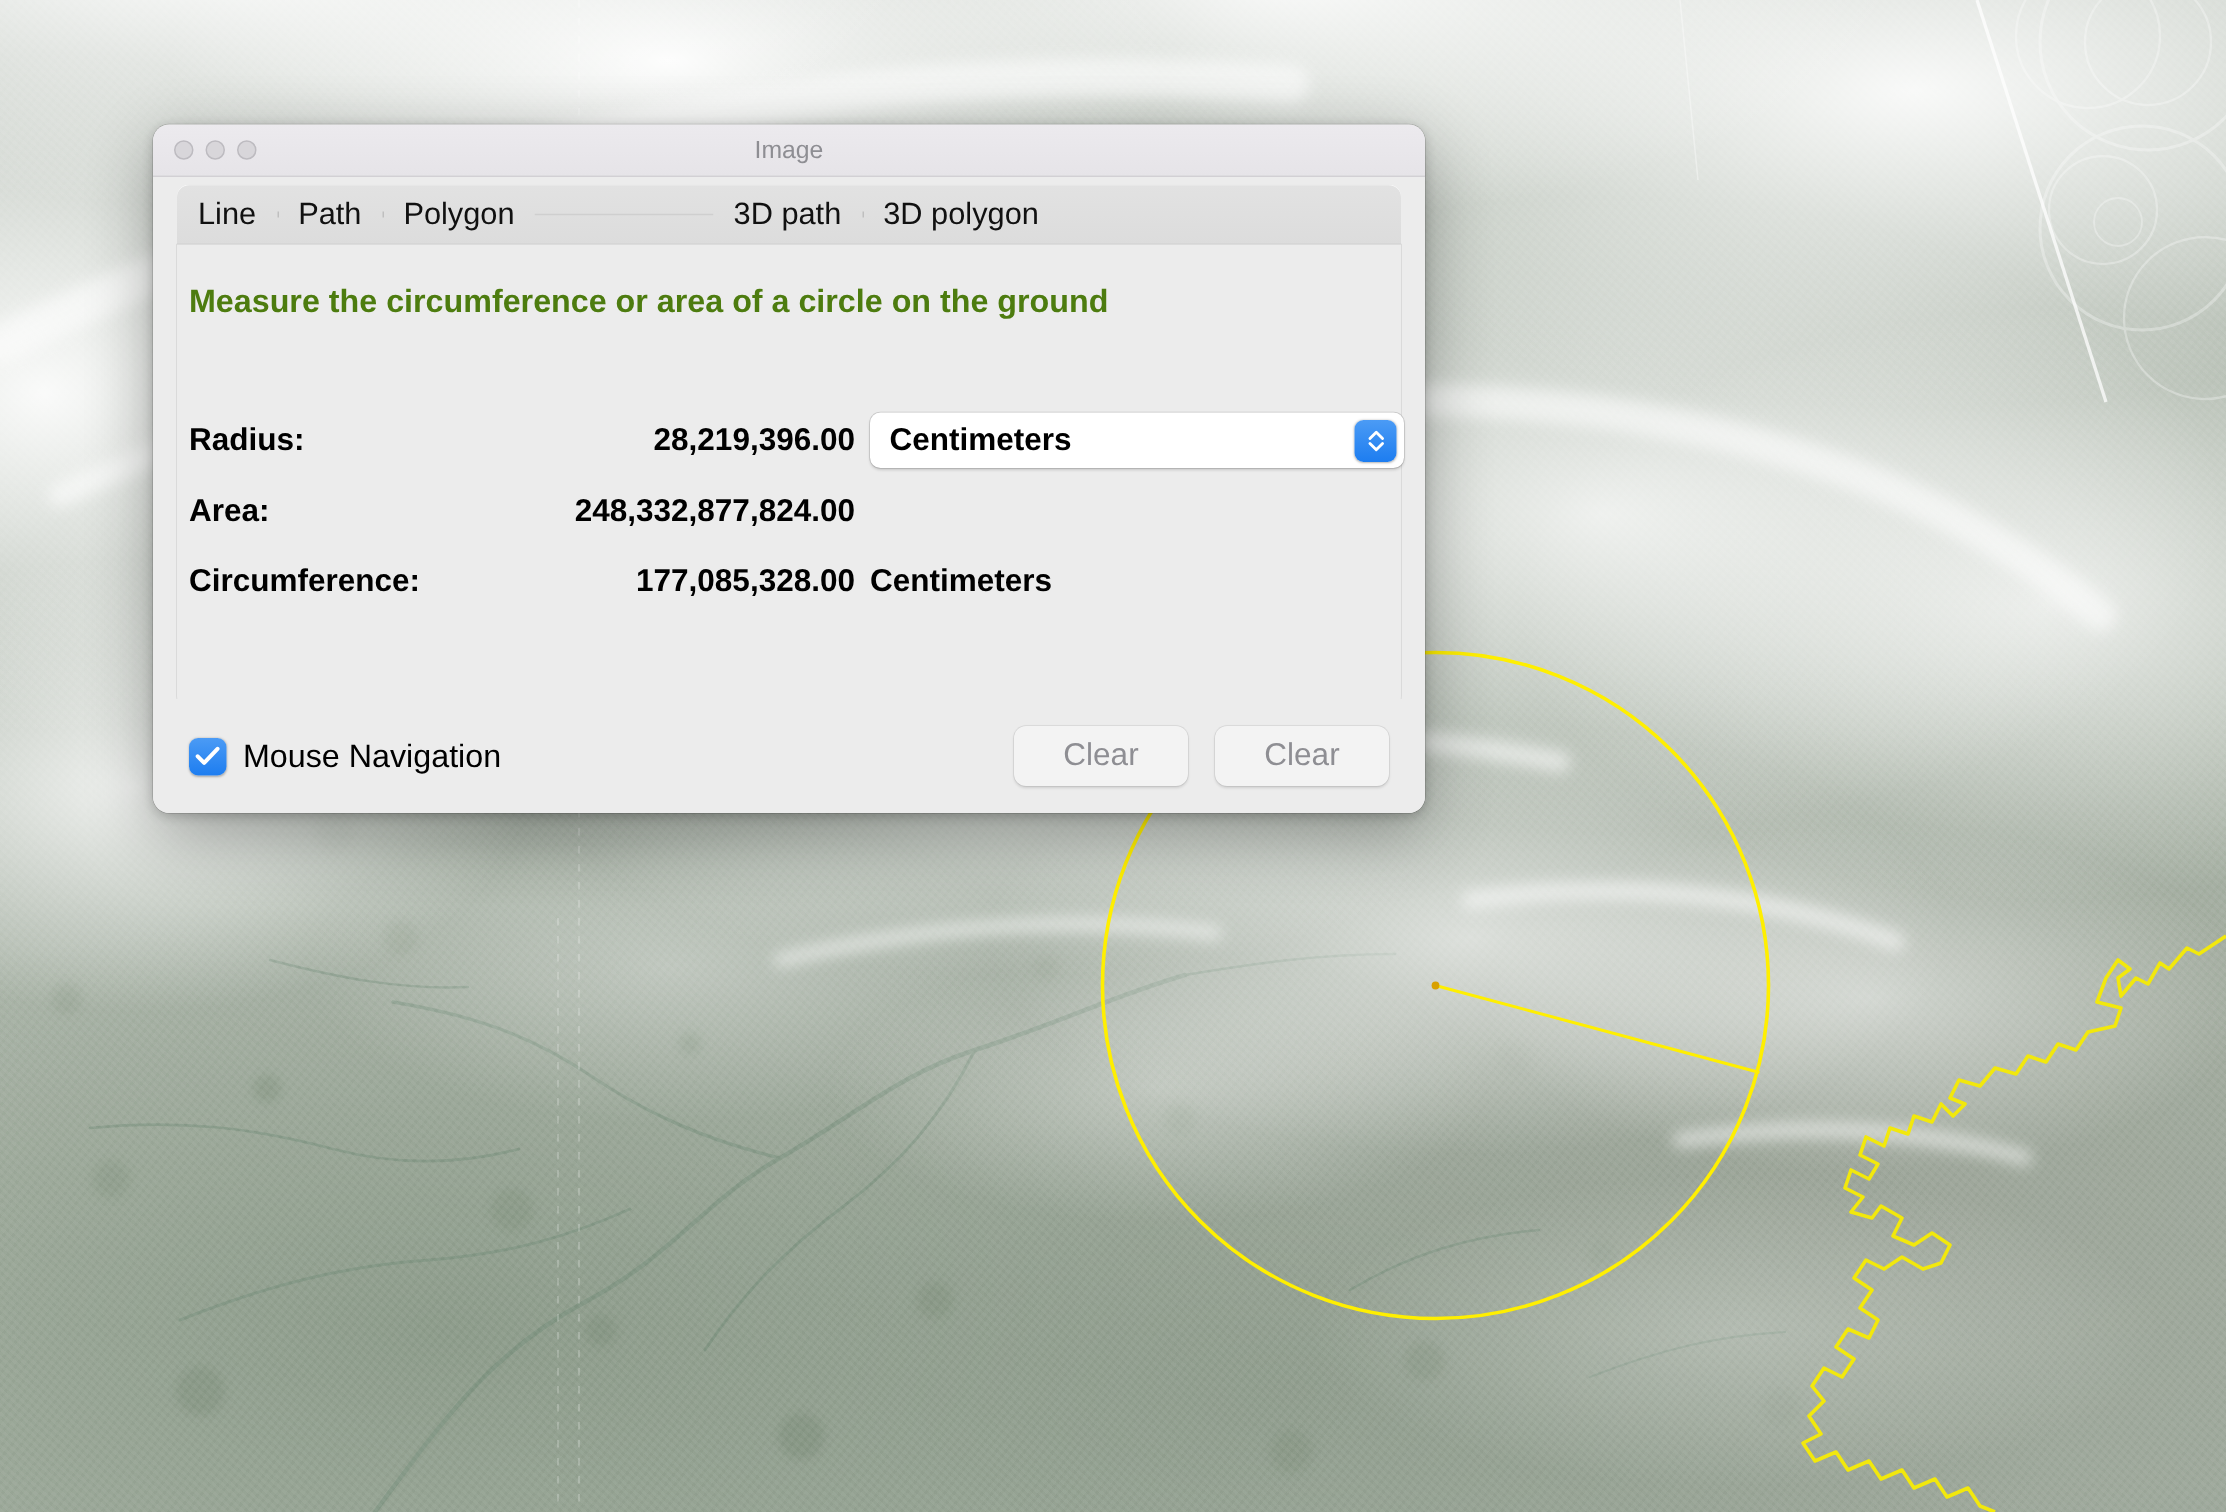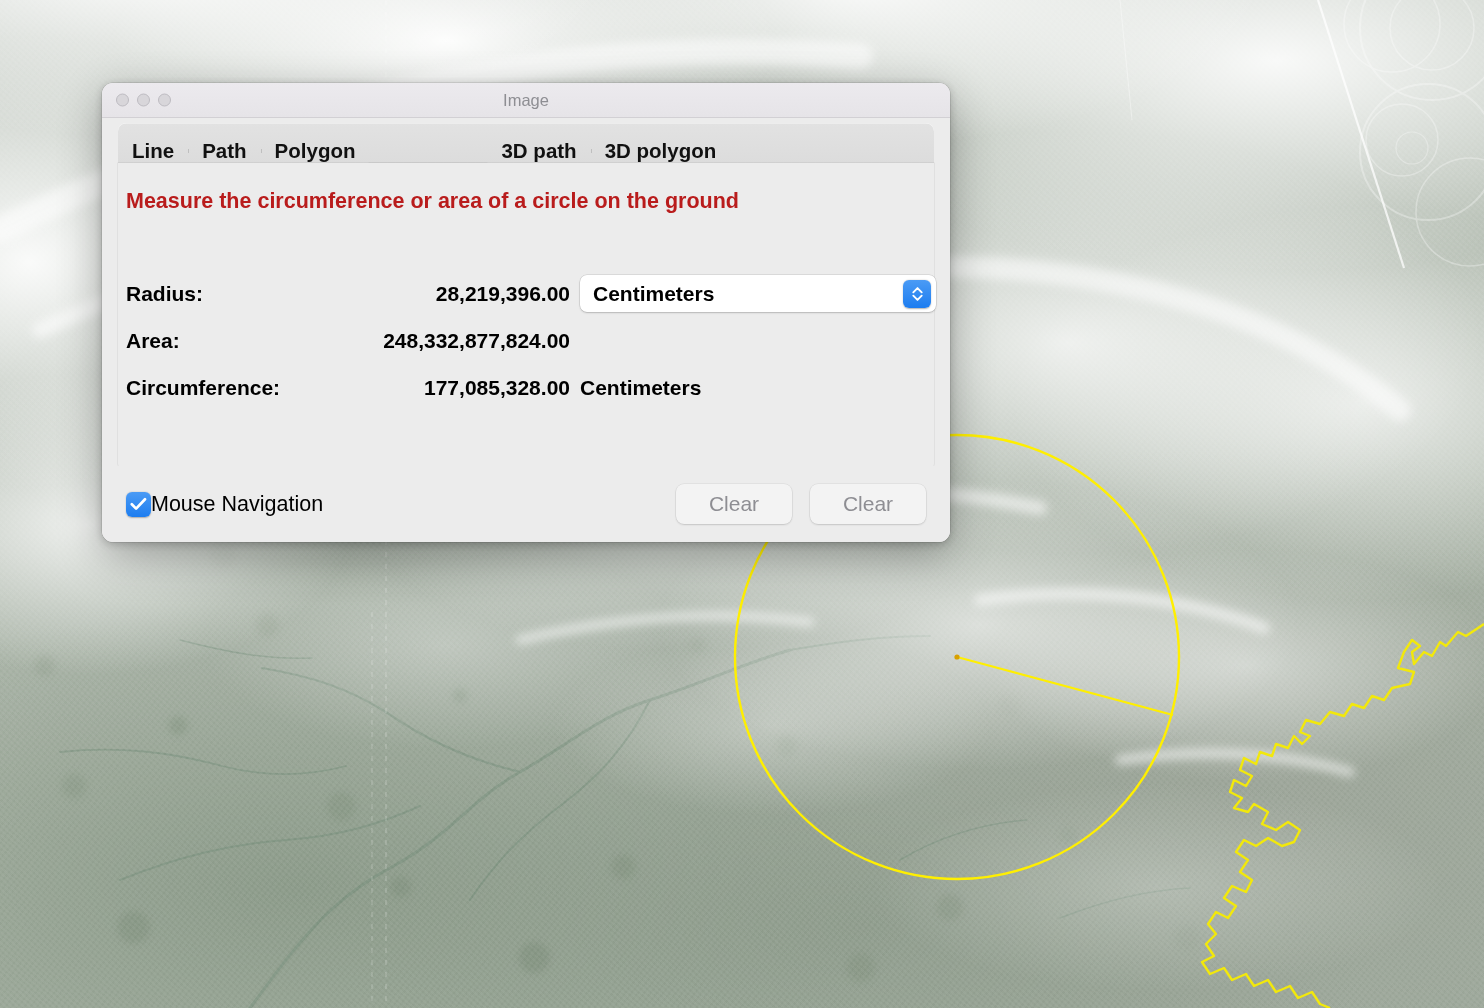--- a/index.html
+++ b/index.html
@@ -177,26 +177,25 @@
   }
 
   
   #tabbar-wrap {
     padding: 5px 16px 0 16px;
     background: #ececec;
   }
   #tabbar {
     position: relative;
     display: flex;
-    align-items: flex-end;
+    align-items: center;
     height: 40px;
     border-radius: 8px 8px 0 0;
     background: linear-gradient(180deg, #e2e2e2 0%, #dcdcdc 100%);
     box-shadow: inset 0 .5px 0 rgba(255,255,255,.8);
-    font-weight: bold;
   }
   .tab {
     position: relative;
     display: flex;
     align-items: center;
     justify-content: center;
     font-size: 20.5px;
     color: #111;
     padding: 0 14px;
     white-space: nowrap;
@@ -225,21 +224,21 @@
     border-radius: 0 0 9px 9px;
     box-shadow: 0 0 0 .5px rgba(0,0,0,.10);
     height: 310px;
     padding: 26px 0 0 0;
     position: relative;
   }
 
   #description {
     font-size: 21.5px;
     font-weight: bold;
-    color: #b91c1c;
+    color: #4d7c0f;
     padding: 0 8px;
     margin-bottom: 56px;
     white-space: nowrap;
   }
 
   .measure-row {
     display: flex;
     align-items: center;
     height: 47px;
     padding: 0 8px;
@@ -312,21 +311,21 @@
     left: 0; right: 0; bottom: 0;
     height: 76px;
     display: flex;
     align-items: center;
     padding: 0 24px;
     background: #ececec;
   }
   #mouse-nav {
     display: flex;
     align-items: center;
-    gap: 0;
+    gap: 11px;
   }
   .checkbox {
     width: 25px; height: 25px;
     border-radius: 6px;
     background: linear-gradient(180deg, #4b9bf5 0%, #1d7df0 100%);
     box-shadow: 0 .5px 1.5px rgba(0,0,0,.28);
     display: flex; align-items: center; justify-content: center;
     flex: 0 0 25px;
   }
   #mouse-nav-label {

